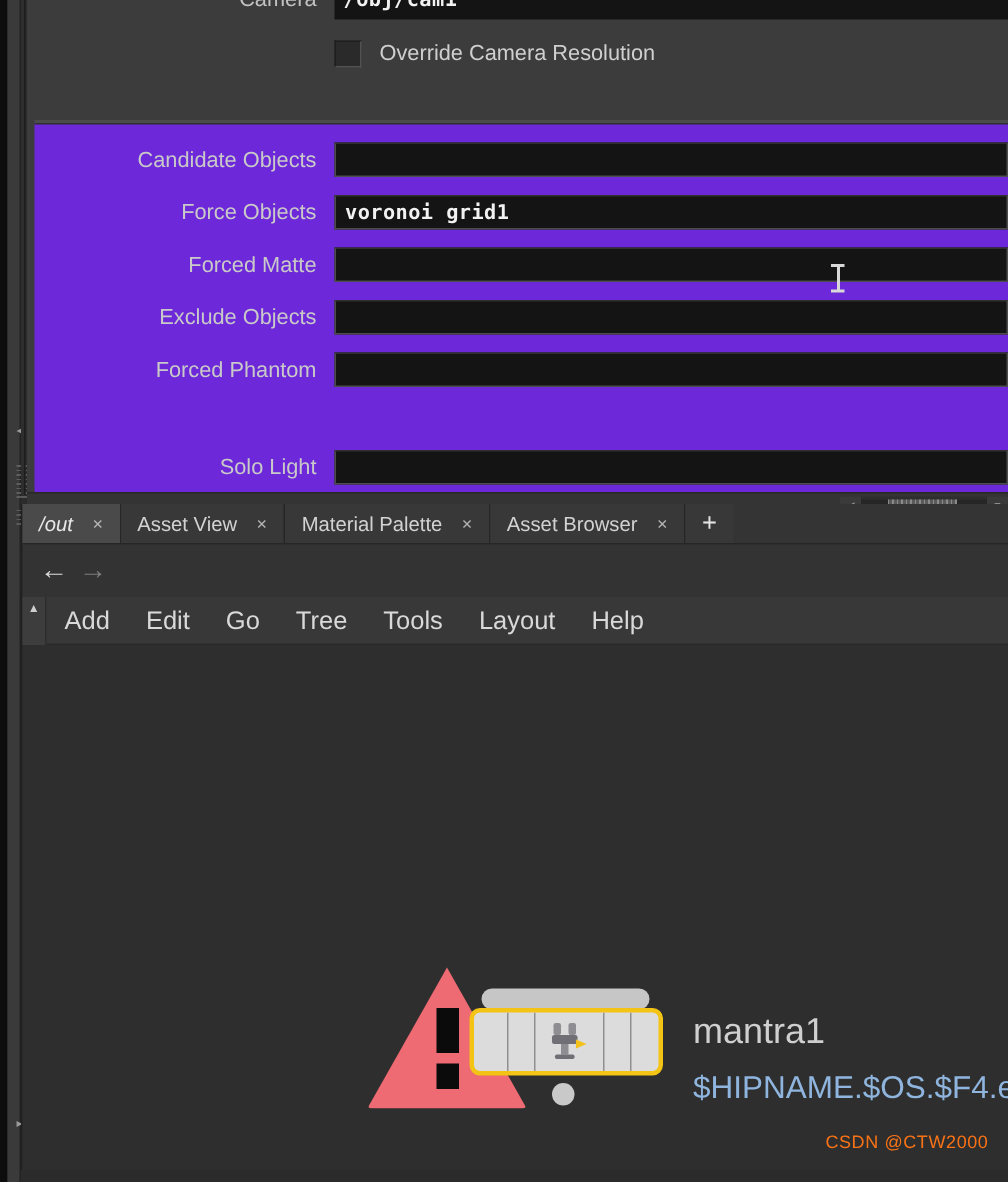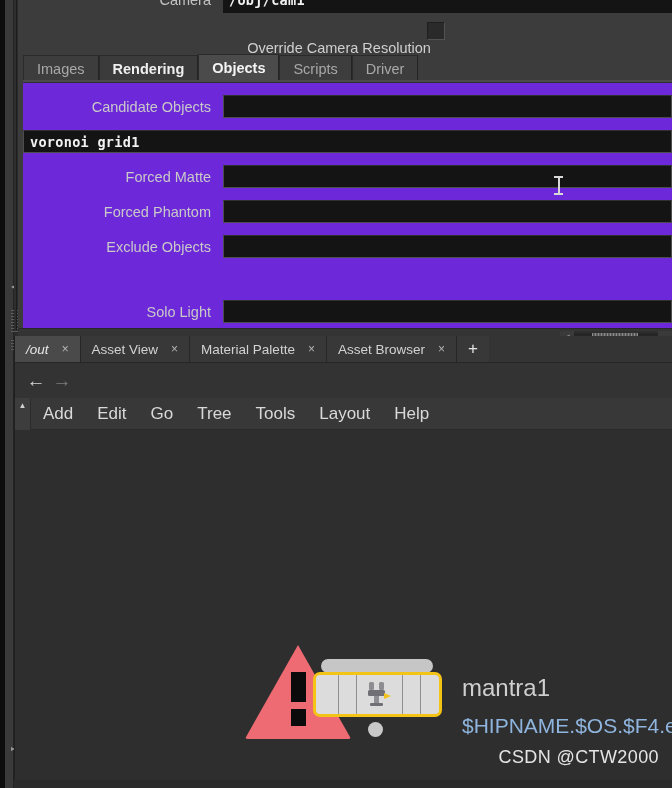--- a/index.html
+++ b/index.html
@@ -105,21 +105,21 @@
     width: 654px; height: 28px;
     display: flex; align-items: center;
   }
   #camera-row .param-label { color: #c2c2c2; font-size: 14.5px; }
   #camera-row .param-field { height: 26px; border: none; }
 
   
   #override-row {
     position: absolute; left: 0; top: 22px;
     width: 630px; height: 28px;
-    display: flex; align-items: center; flex-direction: column;
+    display: flex; align-items: center;
   }
   .cbox {
     width: 18px; height: 18px;
     margin-left: 205px;
     background: #2a2a2a;
     border: 1px solid #525252;
     border-top-color: #1f1f1f;
     border-left-color: #1f1f1f;
     flex: none;
   }
@@ -414,22 +414,22 @@
     left: 218px; top: 72px;
     font-size: 21px;
     color: #8fb4dd;
     white-space: nowrap;
   }
 
   
   #watermark {
     position: absolute;
     right: 14px; bottom: 12px;
-    font-size: 18px;
-    color: #e5e5e5;
+    font-size: 12px;
+    color: #f97316;
     letter-spacing: .4px;
   }
 </style>
 </head>
 <body>
 
 <div id="app">
 
   <div class="rail-outer"></div>
   <div class="rail-inner">
@@ -445,52 +445,46 @@
     <div id="camera-row">
       <div class="param-label">Camera</div>
       <div class="param-field">/obj/cam1</div>
     </div>
 
     <div id="override-row">
       <div class="cbox"></div>
       <div class="cbox-label">Override Camera Resolution</div>
     </div>
 
-    <div id="param-tabs">
-      <div class="ptab">Images</div>
-      <div class="ptab bold">Rendering</div>
-      <div class="ptab active">Objects</div>
-      <div class="ptab">Scripts</div>
-      <div class="ptab">Driver</div>
-    </div>
     <div id="param-tabs-underline"></div>
 
     <div id="param-body">
 
       <div class="param-row">
         <div class="param-label">Candidate Objects</div>
         <div class="param-field"></div>
       </div>
 
       <div class="param-row">
+        <div class="param-label">Force Objects</div>
         <div class="param-field">voronoi grid1</div>
       </div>
 
       <div class="param-row">
         <div class="param-label">Forced Matte</div>
         <div class="param-field"></div>
       </div>
 
       <div class="param-row">
+        <div class="param-label">Exclude Objects</div>
+        <div class="param-field"></div>
+      </div>
+
+      <div class="param-row">
         <div class="param-label">Forced Phantom</div>
-        <div class="param-field"></div>
-      </div>
-
-      <div class="param-row">
-        <div class="param-label">Exclude Objects</div>
         <div class="param-field"></div>
       </div>
 
       <div class="spacer-row"></div>
 
       <div class="param-row">
         <div class="param-label">Solo Light</div>
         <div class="param-field"></div>
       </div>
 

